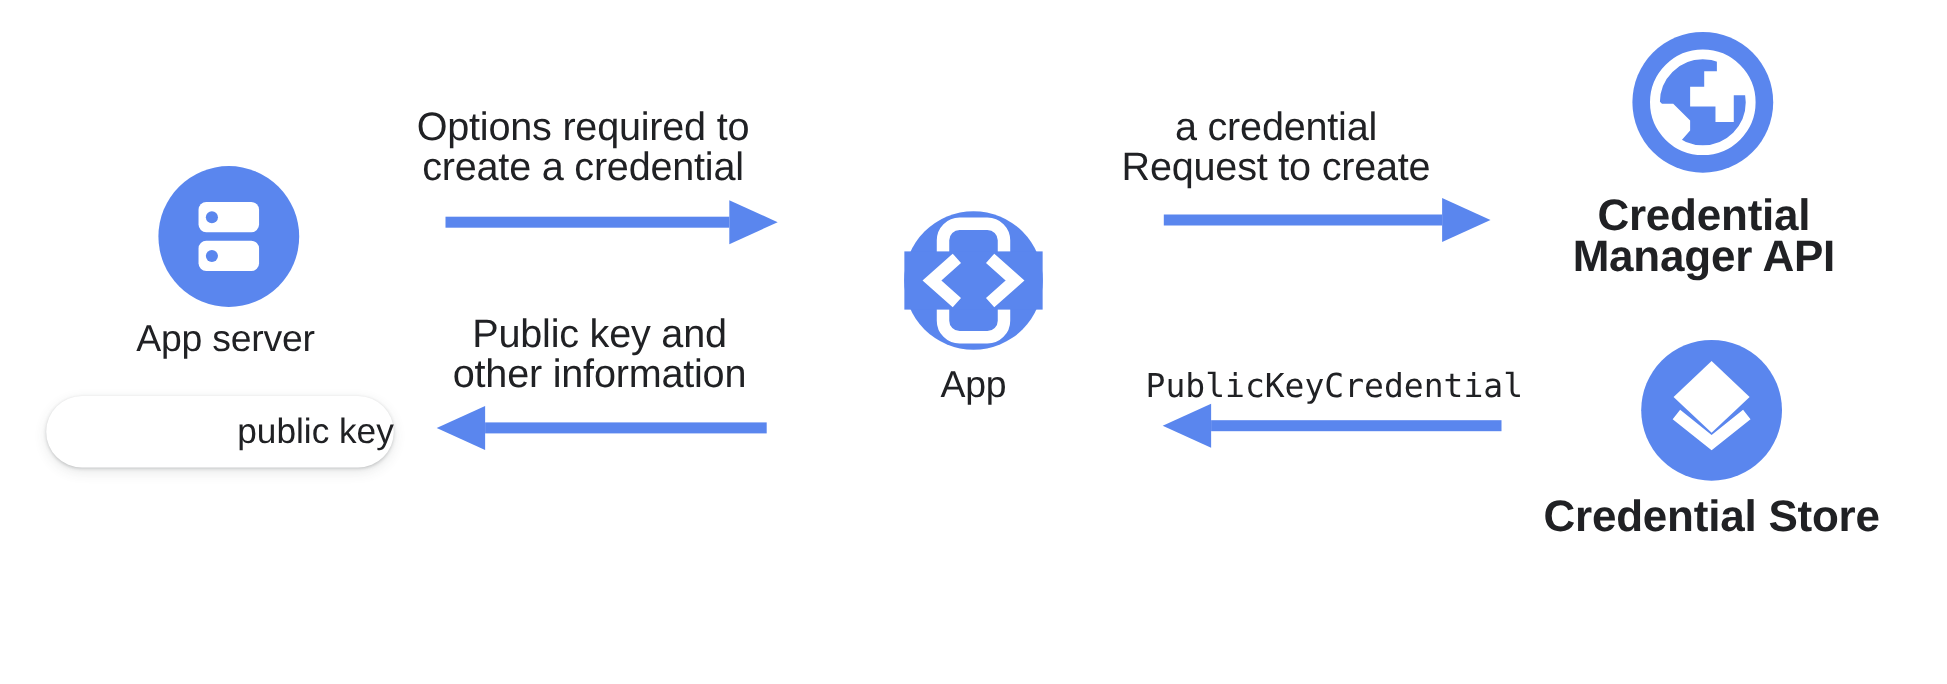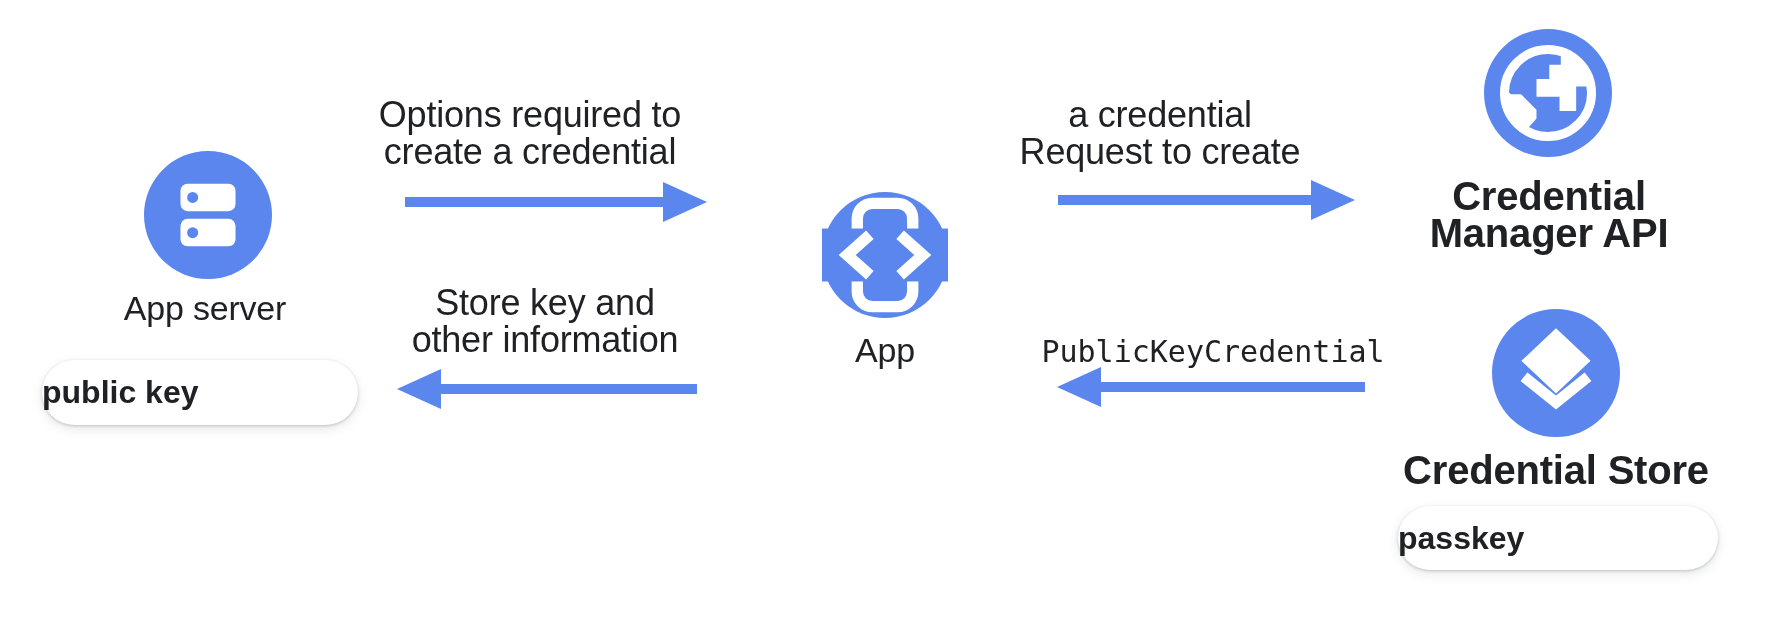--- a/index.html
+++ b/index.html
@@ -24,22 +24,22 @@
   .node-circle svg{display:block;width:100%;height:100%;}
   .node-label{
     position:absolute;text-align:center;
     font-size:34px;font-weight:500;line-height:38px;
     letter-spacing:-0.2px;color:var(--text);
   }
   .node-label.two-line{font-size:40px;line-height:37px;font-weight:bold;}
   
   .pill{
     position:absolute;background:#ffffff;border-radius:34px;
-    display:flex;align-items:center;justify-content:flex-start;
-    font-size:32px;font-weight:700;color:var(--text);
+    display:flex;align-items:center;justify-content:flex-end;
+    font-size:32px;font-weight:400;color:var(--text);
     box-shadow:0 1px 3px rgba(60,64,67,.25),0 4px 12px rgba(60,64,67,.12);
   }
   
   .flow-label{
     position:absolute;text-align:center;
     font-size:36px;line-height:37px;font-weight:400;
     letter-spacing:-0.2px;color:var(--text);
   }
   .flow-label.mono{
     font-family:"DejaVu Sans Mono","Liberation Mono",monospace;
@@ -79,21 +79,21 @@
   <div class="flow-label" style="left:375px;top:96px;width:310px;">
     <div>Options required to</div>
     <div>create a credential</div>
   </div>
   <div class="arrow dir-right" style="left:405px;top:181px;width:302px;">
     <div class="shaft"></div>
     <div class="head"></div>
   </div>
 
   <div class="flow-label" style="left:390px;top:284px;width:310px;">
-    <div>Store key and</div>
+    <div>Public key and</div>
     <div>other information</div>
   </div>
   <div class="arrow dir-left" style="left:397px;top:368px;width:300px;">
     <div class="head"></div>
     <div class="shaft"></div>
   </div>
 
   <div class="node-circle" style="left:822px;top:192px;width:126px;height:126px;">
     <span>
       <svg viewBox="-50 -50 100 100">
@@ -137,17 +137,14 @@
 
   <div class="node-circle" style="left:1492px;top:309px;width:128px;height:128px;">
     <span>
       <svg viewBox="-50 -50 100 100">
         <polygon class="i-white" points="0,-35 27,-9.5 0,16 -27,-9.5"></polygon>
         <path class="s-white" d="M -25,3 L 0,23 L 25,3" stroke-width="8.5"></path>
       </svg>
     </span>
   </div>
   <div class="node-label two-line" style="left:1398px;top:452px;width:316px;">Credential Store</div>
-  <div class="pill" style="left:1398px;top:506px;width:320px;height:64px;">
-    <span>passkey</span>
-  </div>
 
 </div>
 
 </body></html>

